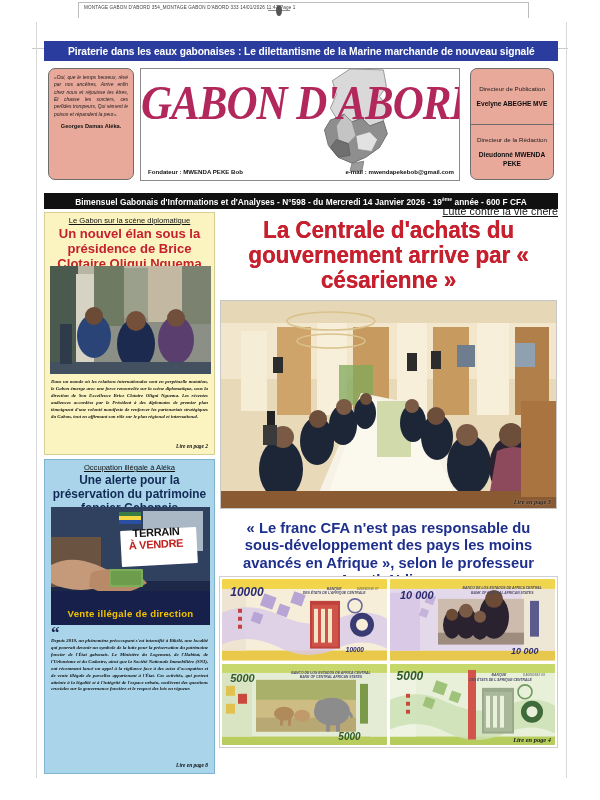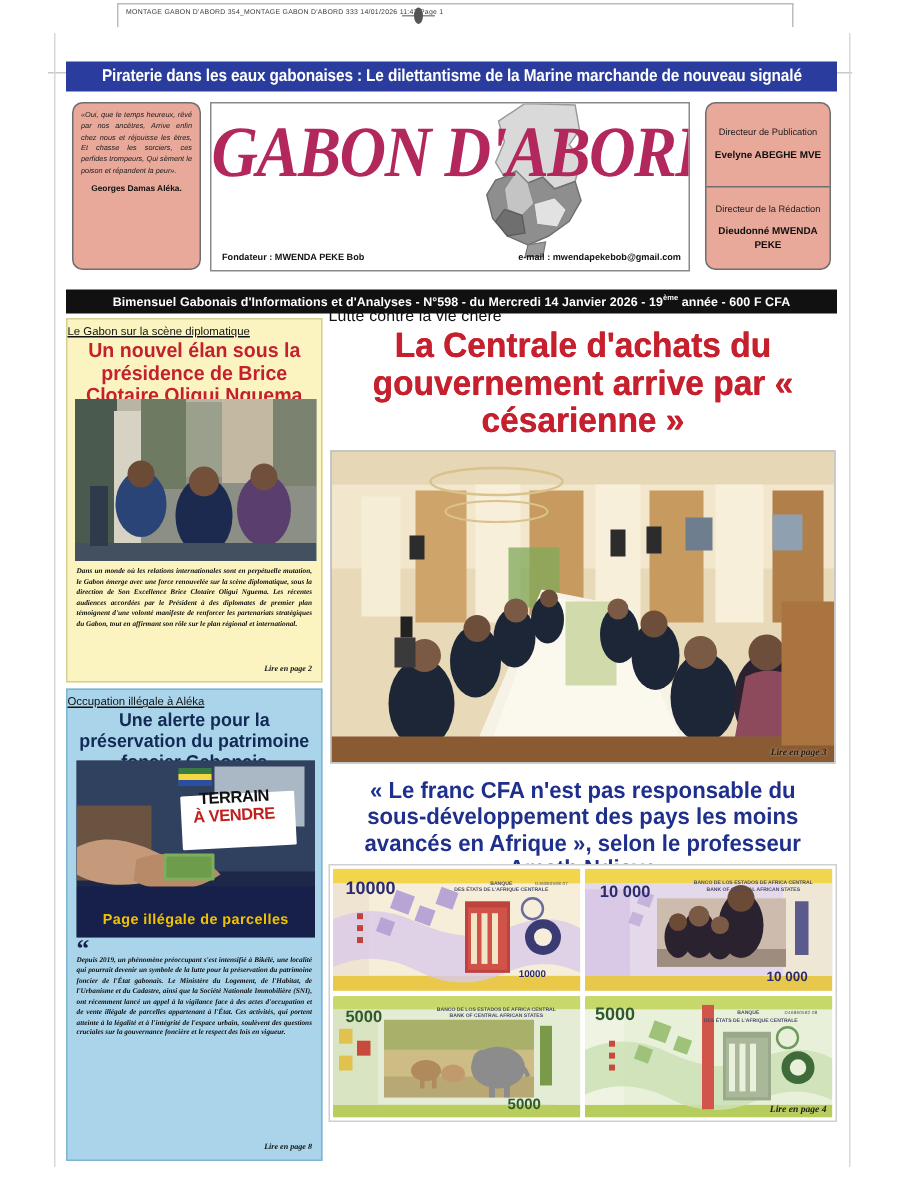--- a/index.html
+++ b/index.html
@@ -98,21 +98,21 @@
   }
   .sub-bar sup { font-size:5px; }
 
   
   .col-left  { position:absolute; left:44px; top:212px; width:171px; height:562px; }
   .col-right { position:absolute; left:219px; top:205px; width:339px; height:569px; }
 
   
   .art1 { position:absolute; left:0; top:0; width:171px; height:243px; background:#fbf4c0; border:1px solid #d6cf93; }
   .kicker {
-    text-align:left; font-size:7.6px; color:#111; text-decoration:underline;
+    text-align:center; font-size:7.6px; color:#111; text-decoration:underline;
     padding-top:3px; font-weight:normal; white-space:nowrap;
   }
   .art1 .head {
     text-align:center; color:#c4202e; font-weight:bold; font-size:13.6px;
     line-height:1.12; padding:1px 3px 3px 3px; transform:scaleX(.96);
     font-family:"Liberation Sans", sans-serif;
   }
   .photo-diplo { position:absolute; left:5px; top:53px; width:161px; height:108px; overflow:hidden; background:#6d7f93; }
   .body-italic {
     position:absolute; left:6px; right:6px; font-size:4.85px; line-height:1.43;
@@ -127,21 +127,21 @@
   
   .art2 { position:absolute; left:0; top:247px; width:171px; height:315px; background:#a9d4ea; border:1px solid #7fb4d0; }
   .art2 .head {
     text-align:center; color:#122a55; font-weight:bold; font-size:12.4px;
     line-height:1.14; padding:1px 3px 3px 3px; transform:scaleX(.96);
   }
   .photo-terrain { position:absolute; left:6px; top:47px; width:159px; height:118px; overflow:hidden; background:#2a3550; }
 
   
   .rkicker {
-    text-align:left; font-size:10.6px; color:#111; 
+    text-align:right; font-size:10.6px; color:#111; text-decoration:underline;
     letter-spacing:.1px;
   }
   .rhead {
     text-align:center; color:#c6202e; font-weight:bold; font-size:23.5px;
     line-height:1.06; transform:scaleX(.95); margin-top:1px;
     text-shadow:.3px 0 0 #c6202e;
   }
   .photo-main { position:absolute; left:1px; top:95px; width:337px; height:209px; overflow:hidden; border:1px solid #c7c7c7; background:#c9a46b; }
   .lire-overlay {
     position:absolute; right:5px; bottom:3px; font-size:6.3px; font-style:italic;
@@ -154,21 +154,21 @@
   .econ-kicker { text-align:center; font-size:9px; color:#111; text-decoration:underline; }
   .econ-head {
     text-align:center; color:#1e2f8c; font-weight:bold; font-size:15.4px;
     line-height:1.12; transform:scaleX(.96); margin-top:1px;
   }
   .notes-wrap {
     position:absolute; left:0; top:58px; width:339px; height:172px;
     border:1px solid #cfcfcf; background:#fff; padding:2px;
     display:grid; grid-template-columns:1fr 1fr; grid-template-rows:1fr 1fr; gap:3px;
   }
-  .note { position:relative; overflow:hidden; border-radius:1px; }
+  .note { position:relative; overflow:hidden; border-radius:1px;font-style:italic; }
   .note-label {
     position:absolute; font-weight:bold; font-family:"Liberation Sans", sans-serif;
     color:#2b2b6e; white-space:nowrap;
   }
   .note-bank {
     position:absolute; font-size:3.4px; color:#4a4a68; line-height:1.25;
     text-align:center; white-space:nowrap; font-weight:bold;
   }
   .note-serial { position:absolute; font-size:3px; color:#555; letter-spacing:.2px; }
   .lire-note {
@@ -283,21 +283,21 @@
             <rect x="68" y="5" width="22" height="12" fill="#3a7d44"></rect>
             <rect x="68" y="9" width="22" height="4" fill="#f5d742"></rect>
             <rect x="68" y="13" width="22" height="4" fill="#2a4fa0"></rect>
           </g>
           <rect x="70" y="22" width="76" height="36" rx="1" fill="#ffffff" transform="rotate(-3 108 40)"></rect>
           <rect x="0" y="84" width="159" height="34" fill="#16204a"></rect>
         </svg>
         <div style="position:absolute;left:62px;top:20px;width:86px;text-align:center;font-size:11px;font-weight:bold;color:#111;transform:rotate(-3deg);line-height:1;letter-spacing:-.3px;">TERRAIN</div>
         <div style="position:absolute;left:62px;top:32px;width:86px;text-align:center;font-size:11px;font-weight:bold;color:#c0201e;transform:rotate(-3deg);line-height:1;letter-spacing:-.3px;">À VENDRE</div>
         
-        <div style="position:absolute;left:6px;bottom:6px;width:147px;text-align:center;font-size:9.6px;font-weight:bold;color:#f2c200;line-height:1.15;letter-spacing:.3px;">Page illégale de parcelles</div>
+        <div style="position:absolute;left:6px;bottom:6px;width:147px;text-align:center;font-size:9.6px;font-weight:bold;color:#f2c200;line-height:1.15;letter-spacing:.3px;">Vente illégale de direction</div>
       </div>
 
       <div style="position:absolute;left:6px;top:168px;font-size:17px;font-weight:bold;color:#16204a;line-height:.6;font-family:'Liberation Serif',serif;">“</div>
 
       <div class="body-italic" style="top:178px; height:122px;">Depuis 2019, un phénomène préoccupant s'est intensifié à Bikélé, une localité qui pourrait devenir un symbole de la lutte pour la préservation du patrimoine foncier de l'État gabonais. Le Ministère du Logement, de l'Habitat, de l'Urbanisme et du Cadastre, ainsi que la Société Nationale Immobilière (SNI), ont récemment lancé un appel à la vigilance face à des actes d'occupation et de vente illégale de parcelles appartenant à l'État. Ces activités, qui portent atteinte à la légalité et à l'intégrité de l'espace urbain, soulèvent des questions cruciales sur la gouvernance foncière et le respect des lois en vigueur.</div>
       <div class="body-italic lire" style="top:300px;">Lire en page 8</div>
     </div>
   </div>
 
   <div class="col-right">

